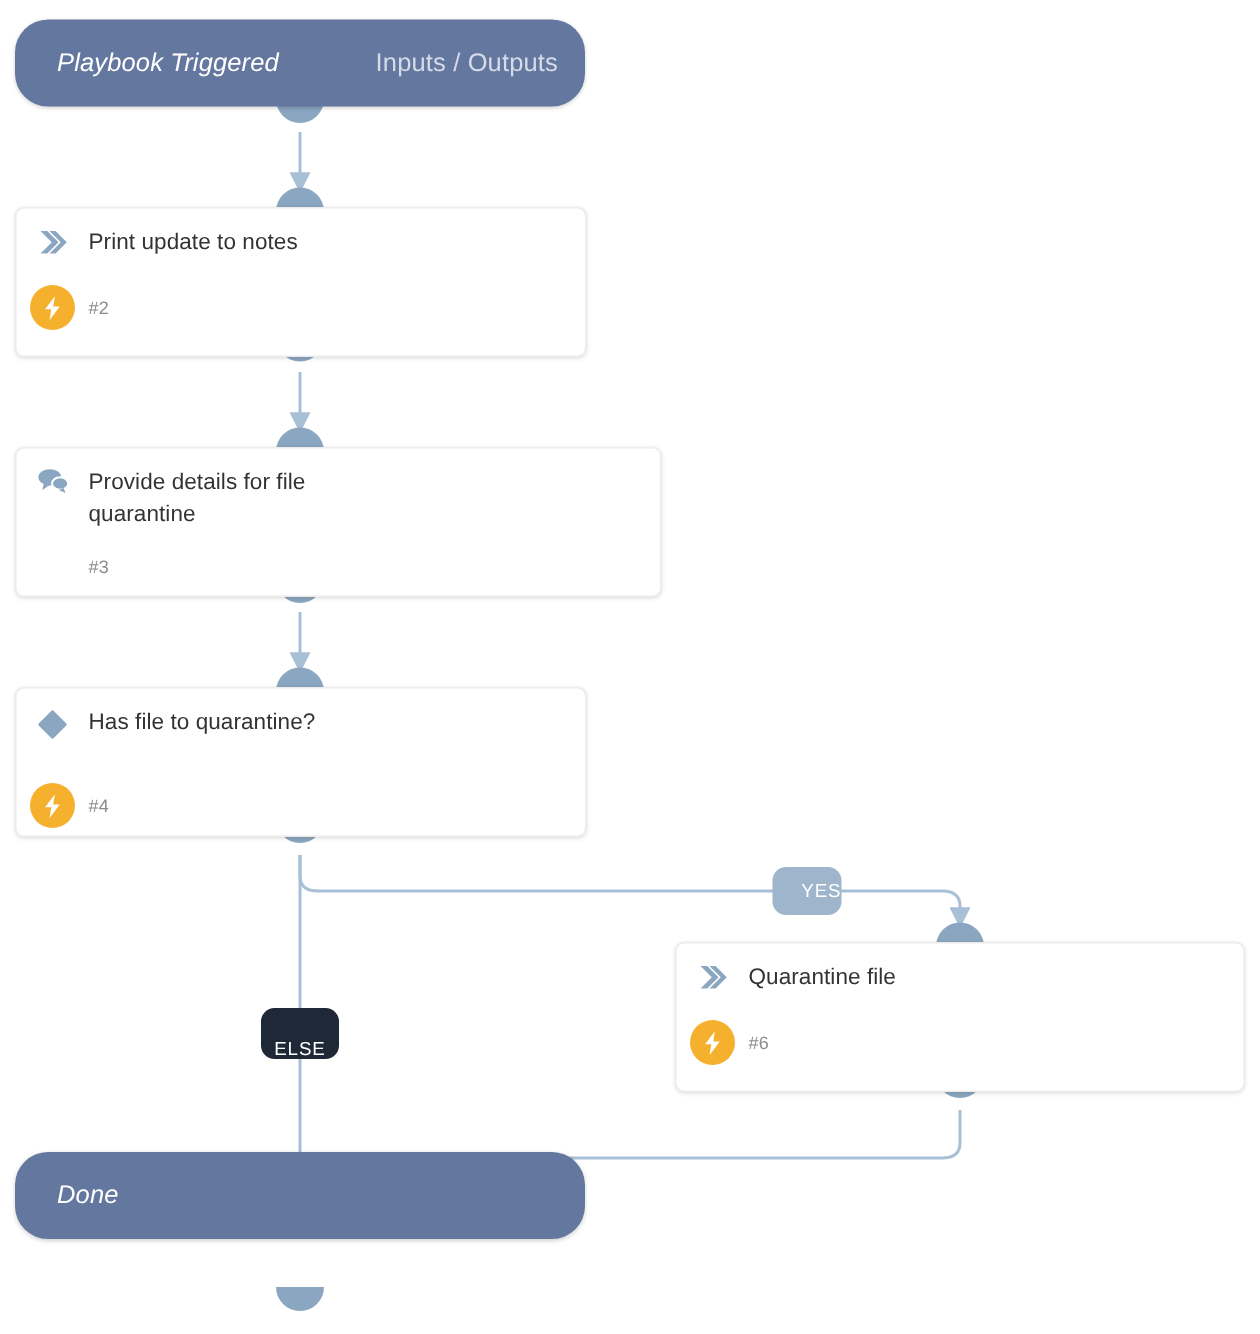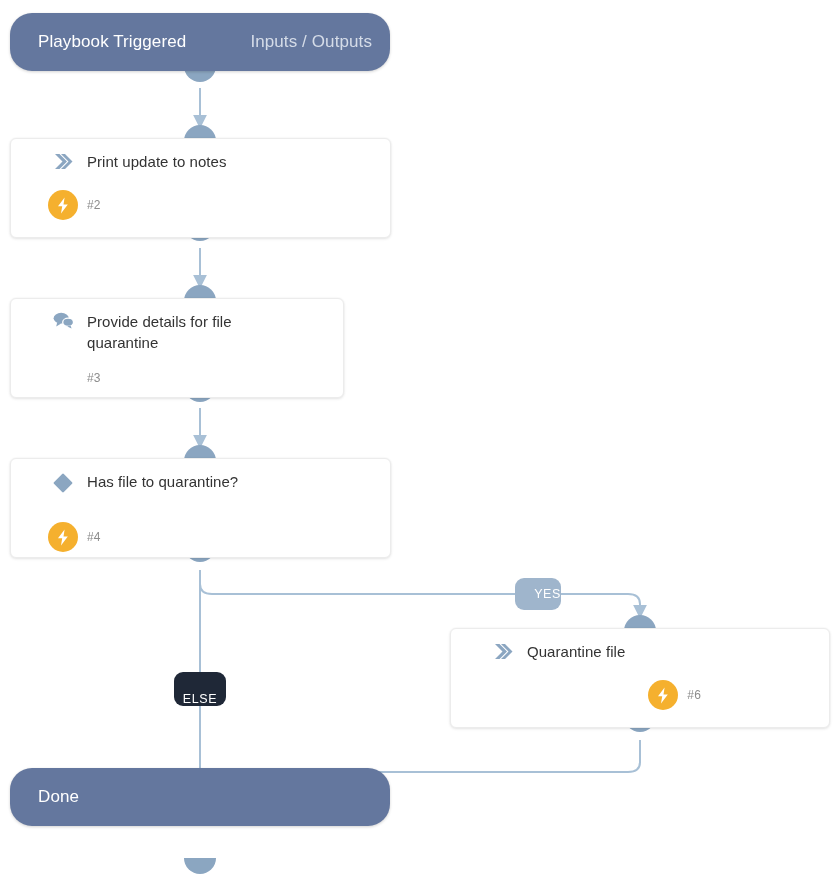--- a/index.html
+++ b/index.html
@@ -44,38 +44,38 @@
     display: flex;
     align-items: center;
     z-index: 5;
     box-shadow: 0 1px 3px rgba(0,0,0,0.18);
   }
   .terminal .t-title {
     font-size: 17px;
     margin-left: 28px;
     color: #ffffff;
     letter-spacing: 0.1px;
+    font-style: italic;
   }
   .terminal .t-sub {
     font-size: 17px;
     margin-left: auto;
     margin-right: 18px;
     color: #d5dce8;
     letter-spacing: 0.1px;
   }
 
   
   .card {
     position: absolute;
     background: #ffffff;
     border: 1px solid #ececec;
     border-radius: 6px;
     box-shadow: 0 1px 3px rgba(0,0,0,0.10), 0 0 0 1px rgba(0,0,0,0.012);
     z-index: 5;
-    padding-left: 28px;
   }
   .card-row {
     display: flex;
     align-items: flex-start;
   }
   .card-icon {
     width: 48px;
     min-width: 48px;
     display: flex;
     justify-content: center;
@@ -197,21 +197,21 @@
         <div class="bolt">
           <svg width="14" height="17" viewBox="0 0 14 17" xmlns="http://www.w3.org/2000/svg">
             <path d="M8.6 0.5 L2 9.2 L6.2 9.2 L5 16.5 L11.8 7.4 L7.5 7.4 Z" fill="#ffffff"></path>
           </svg>
         </div>
       </div>
       <span class="card-num">#2</span>
     </div>
   </div>
 
-  <div class="card" style="left:10px; top:298px; width:334px; height:100px; display:flex; flex-direction:column;">
+  <div class="card" style="left:10px; top:298px; width:431px; height:100px; display:flex; flex-direction:column;">
     <div class="card-row">
       <div class="card-icon" style="padding-top:13px;">
         <svg class="glyph" width="21" height="17" viewBox="0 0 21 17" xmlns="http://www.w3.org/2000/svg">
           <ellipse cx="8.2" cy="6.2" rx="7.6" ry="5.4" fill="#8ba6c1"></ellipse>
           <path d="M4.2 10.2 L3.2 14.6 L8.2 11.4 Z" fill="#8ba6c1"></path>
           <ellipse cx="15.1" cy="10.3" rx="5.4" ry="4.1" fill="#8ba6c1" stroke="#ffffff" stroke-width="1.3"></ellipse>
           <path d="M17.5 13.4 L18.6 16.6 L14.2 14.6 Z" fill="#8ba6c1"></path>
         </svg>
       </div>
       <div class="card-title" style="max-width:215px;">Provide details for file quarantine</div>
@@ -236,21 +236,21 @@
         <div class="bolt">
           <svg width="14" height="17" viewBox="0 0 14 17" xmlns="http://www.w3.org/2000/svg">
             <path d="M8.6 0.5 L2 9.2 L6.2 9.2 L5 16.5 L11.8 7.4 L7.5 7.4 Z" fill="#ffffff"></path>
           </svg>
         </div>
       </div>
       <span class="card-num">#4</span>
     </div>
   </div>
 
-  <div class="card" style="left:450px; top:628px; width:380px; height:100px; display:flex; flex-direction:row;">
+  <div class="card" style="left:450px; top:628px; width:380px; height:100px; display:flex; flex-direction:column;">
     <div class="card-row">
       <div class="card-icon">
         <svg class="glyph" width="19" height="17" viewBox="0 0 19 17" xmlns="http://www.w3.org/2000/svg">
           <path d="M1 1 L8.5 8.5 L1 16 L5.5 16 L13 8.5 L5.5 1 Z" fill="#8ba6c1"></path>
           <path d="M7 1 L14.5 8.5 L7 16 L11 16 L18.5 8.5 L11 1 Z" fill="#8ba6c1"></path>
         </svg>
       </div>
       <div class="card-title">Quarantine file</div>
     </div>
     <div class="card-foot" style="padding-bottom:17px;">

